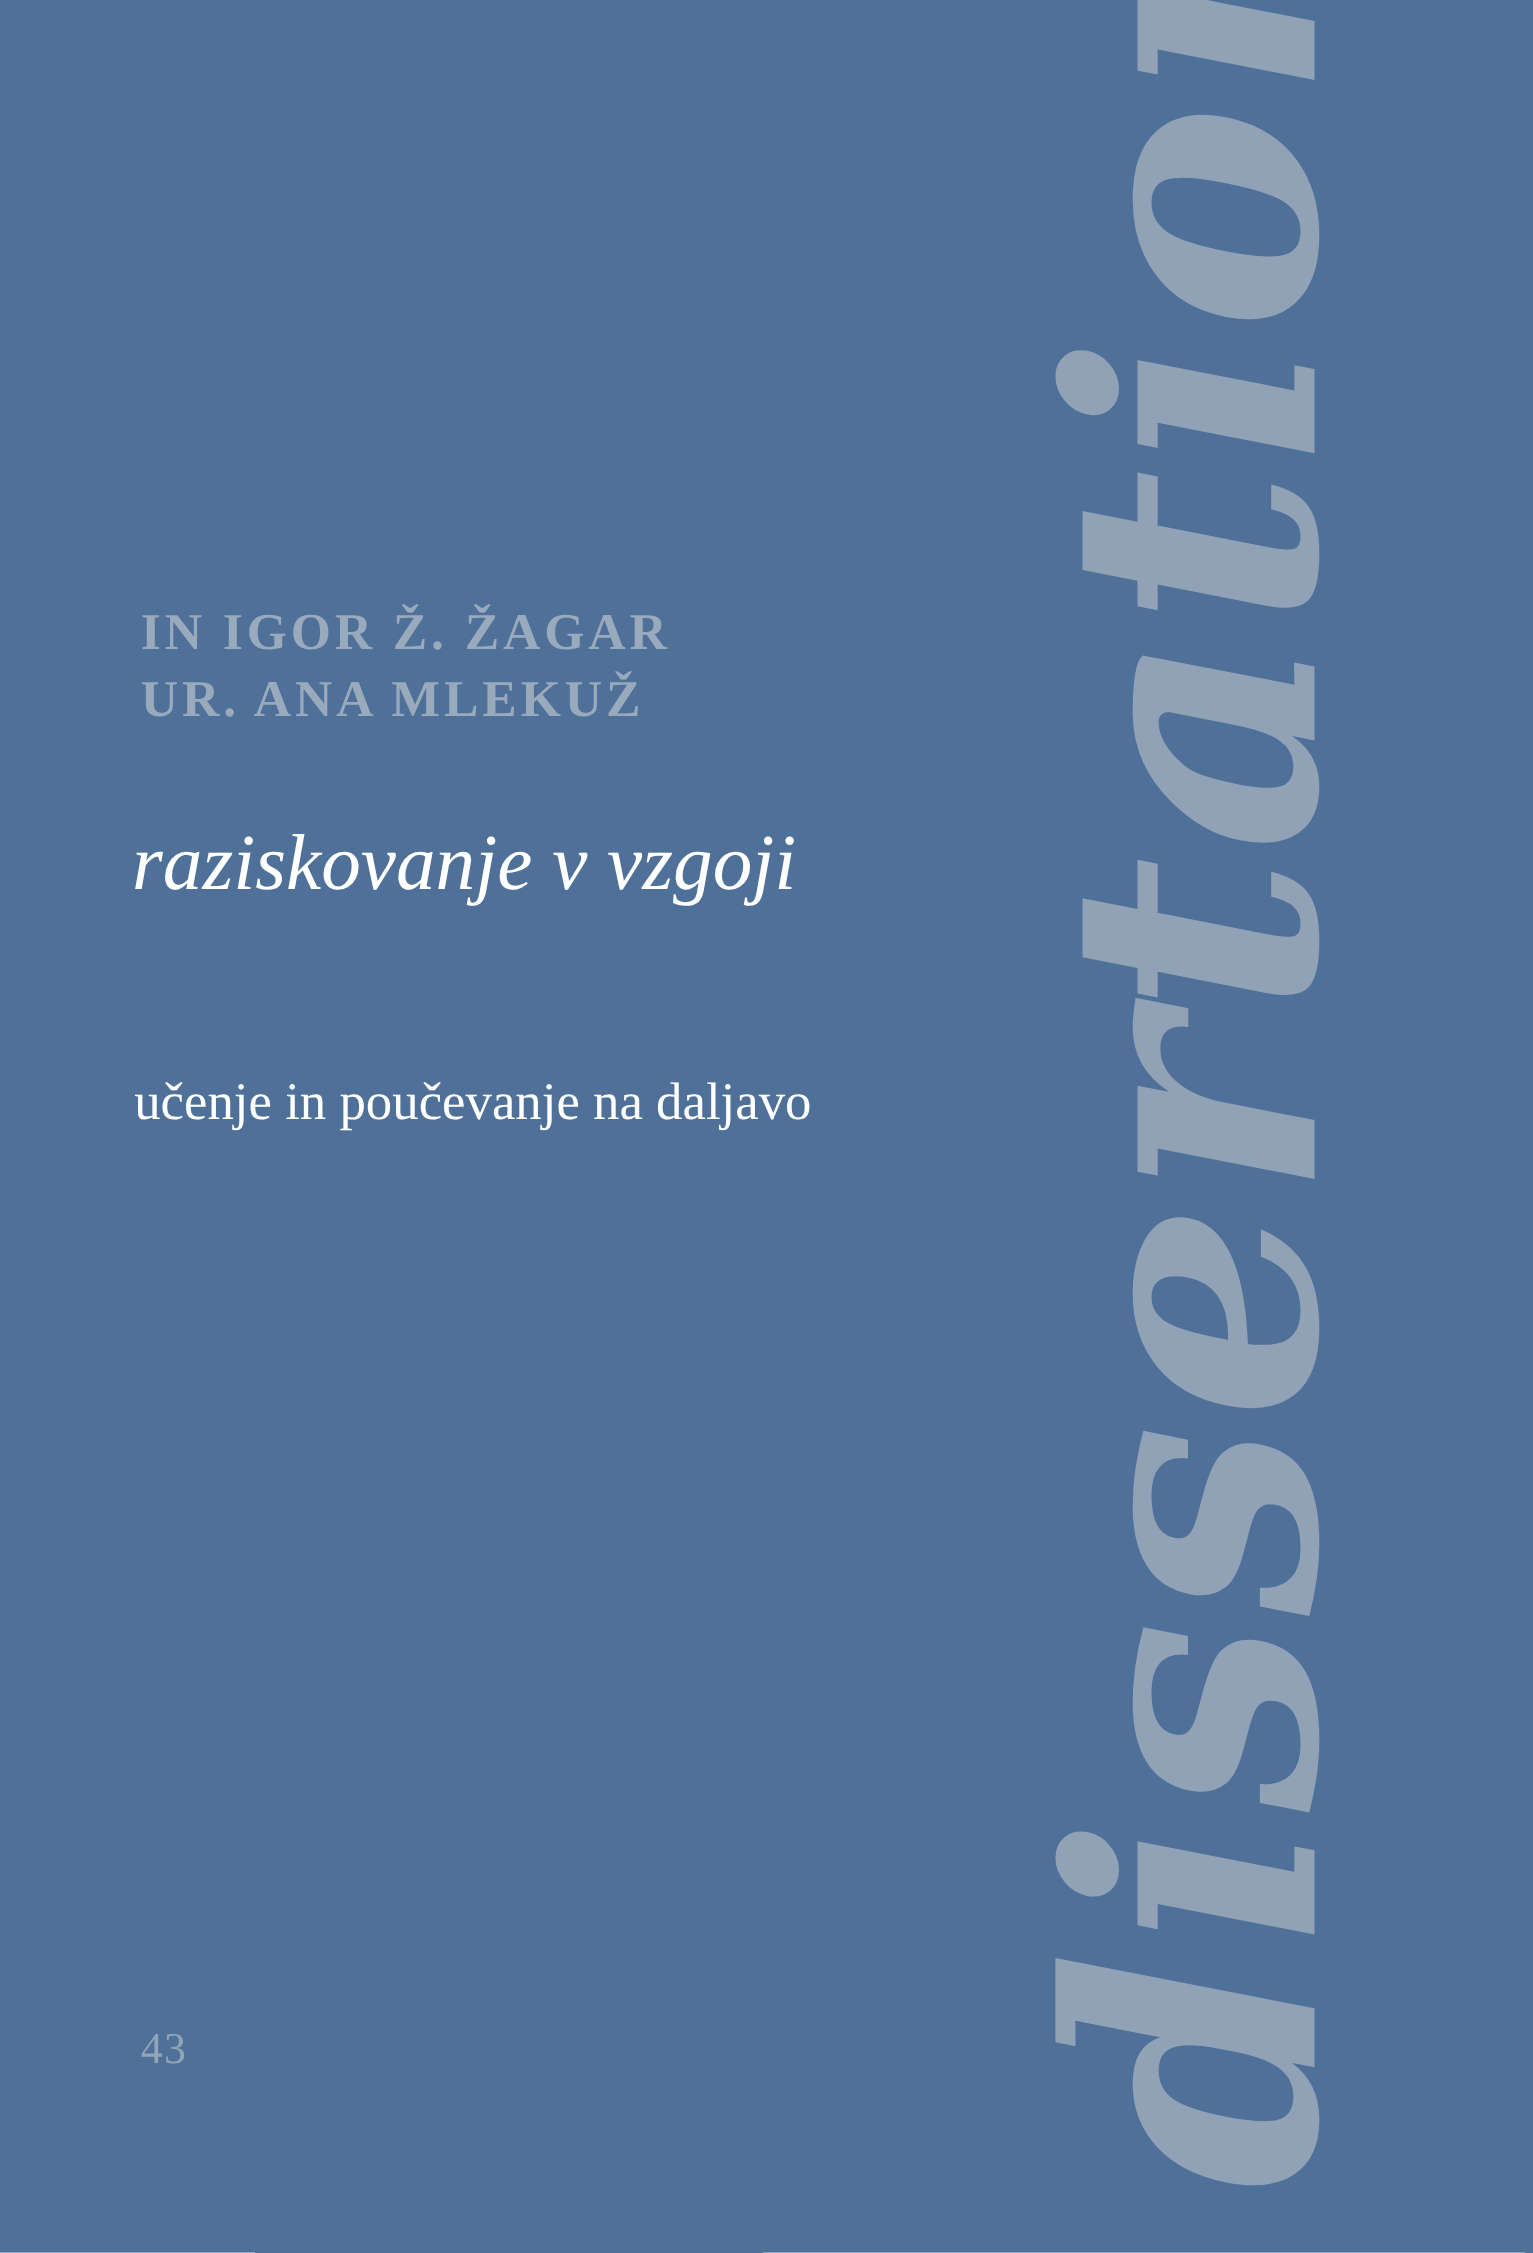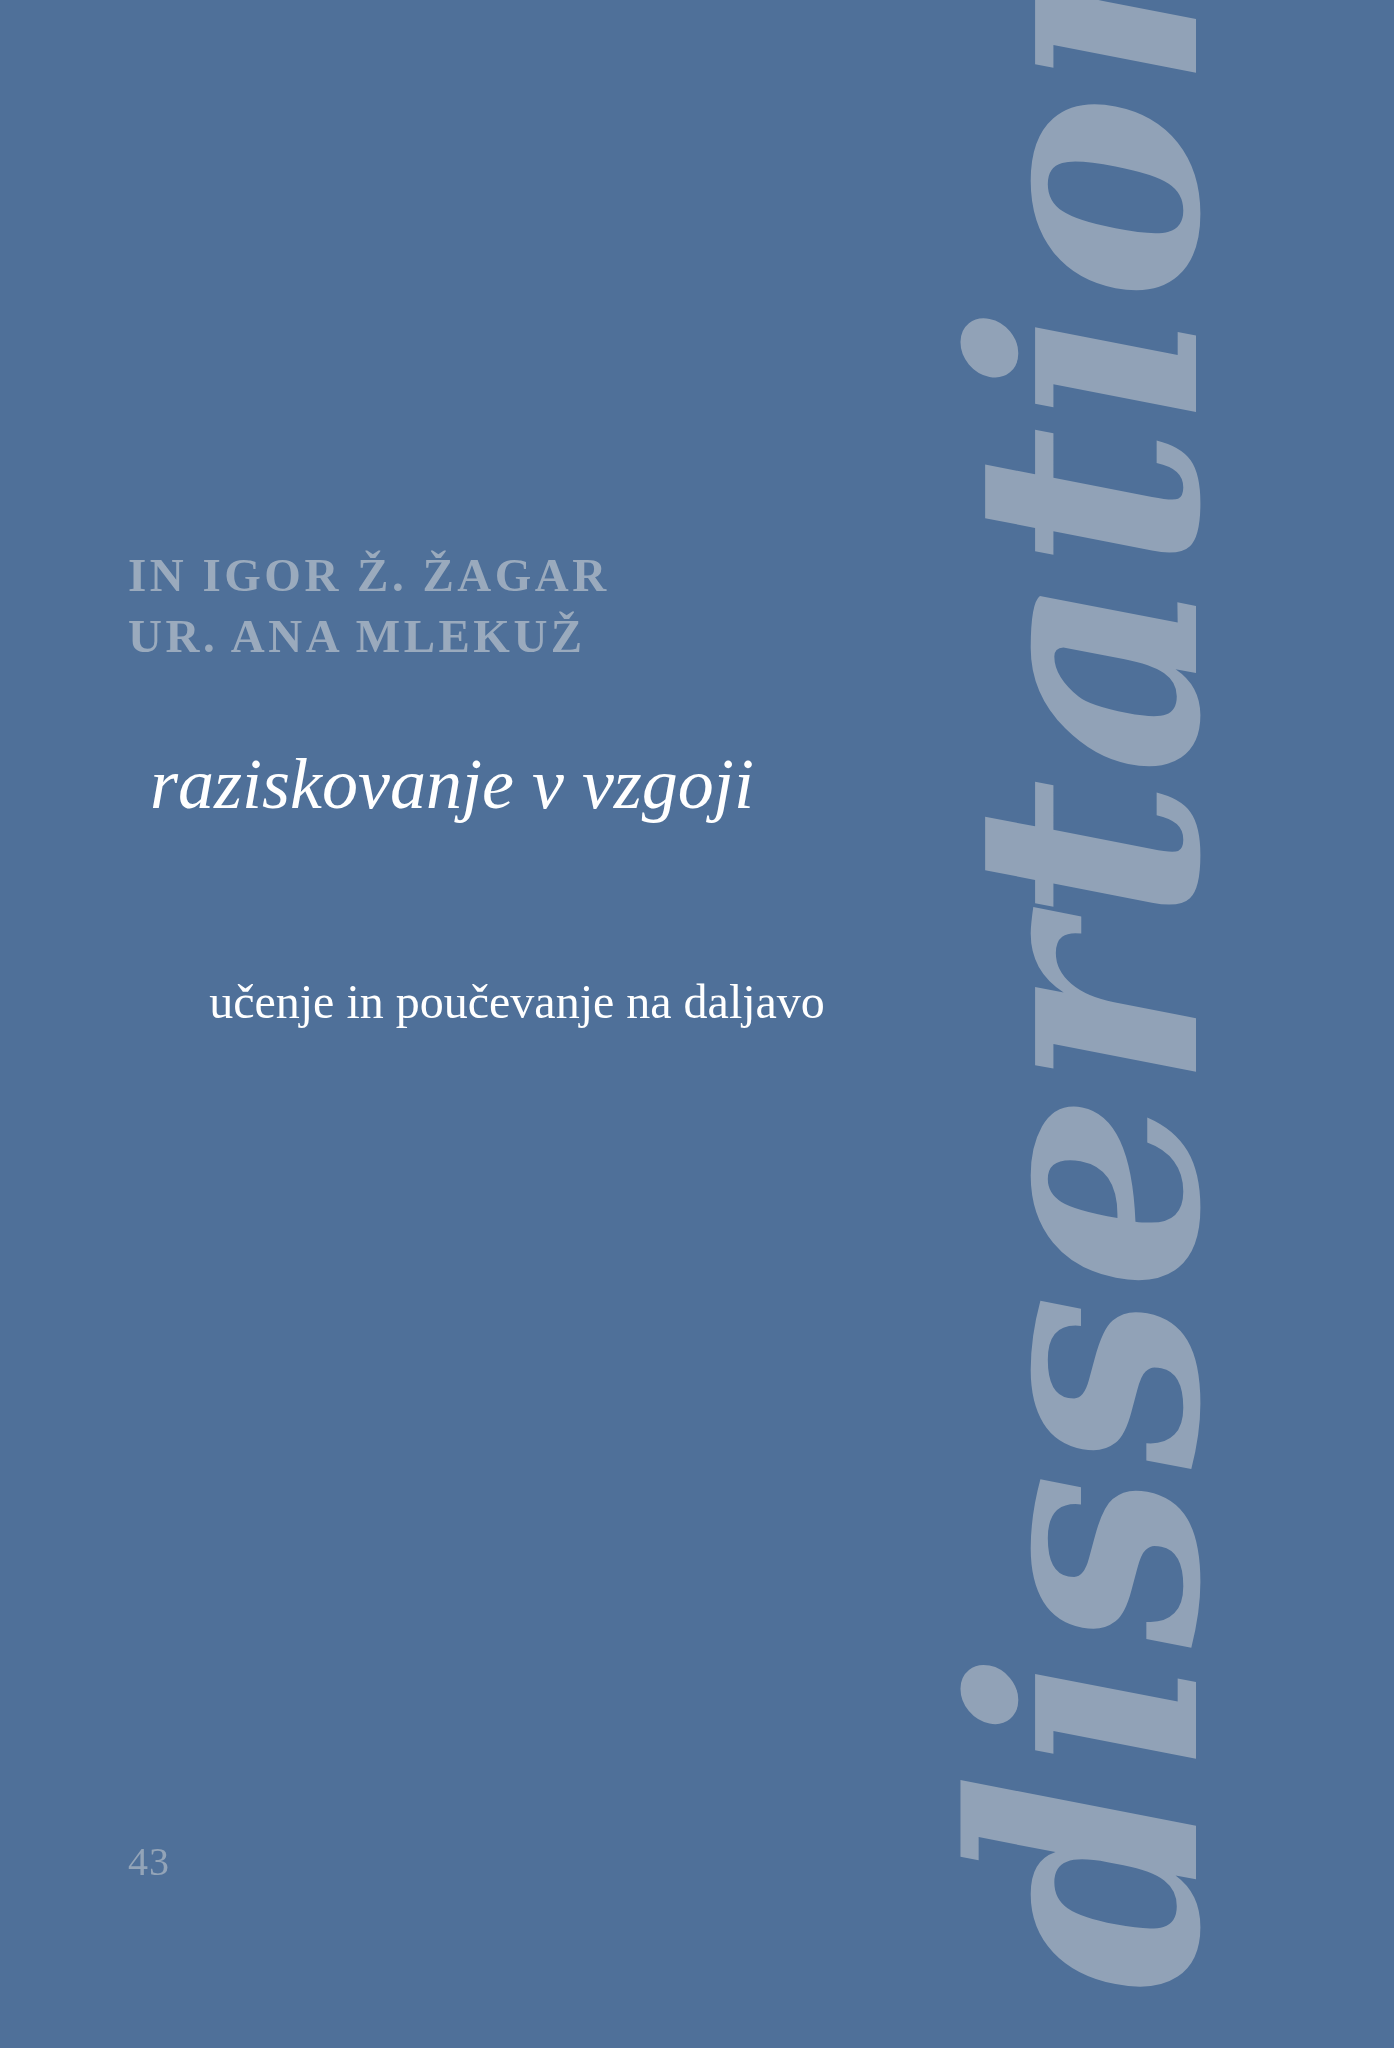--- a/index.html
+++ b/index.html
@@ -66,34 +66,34 @@
     left: 120px;
     top: 742px;
     width: 800px;
     color: #ffffff;
     font-family: "Liberation Serif", serif;
     font-style: italic;
     font-size: 72px;
     line-height: 1.18;
     letter-spacing: 0px;
   }
-  .title div { display: block; margin-left: 30px; }
+  .title div { display: block; }
 
   
   .subtitle {
     position: absolute;
     left: 122px;
     top: 970px;
     width: 790px;
     color: #ffffff;
     font-family: "Liberation Serif", serif;
     font-size: 48px;
     line-height: 1.33;
   }
-  .subtitle div { display: block; text-align: center; }
+  .subtitle div { display: block; }
 
   
   .series-number {
     position: absolute;
     left: 128px;
     top: 1838px;
     color: #93a4b8;
     font-family: "Liberation Serif", serif;
     font-size: 40px;
     letter-spacing: 1px;

